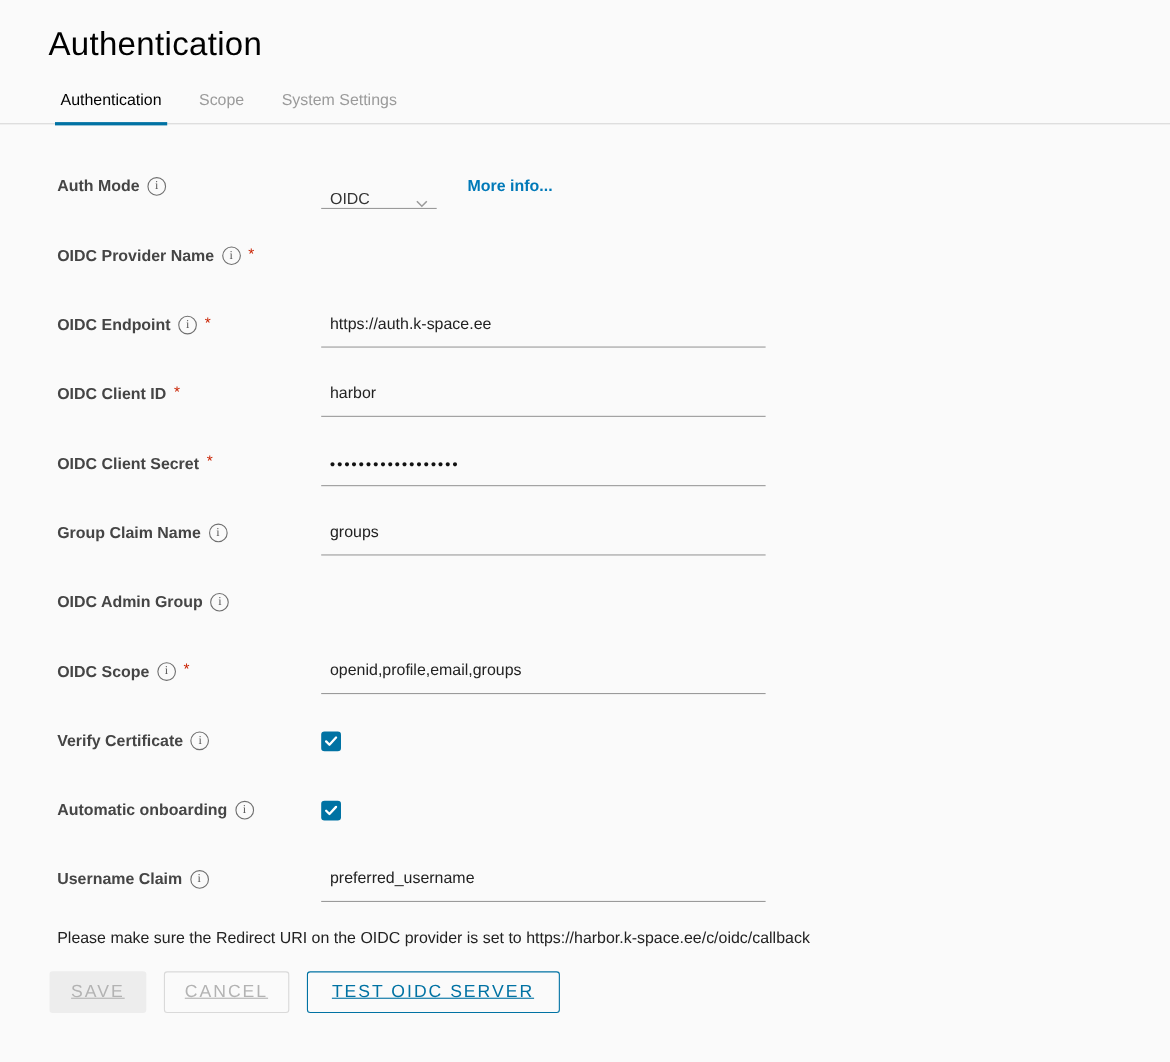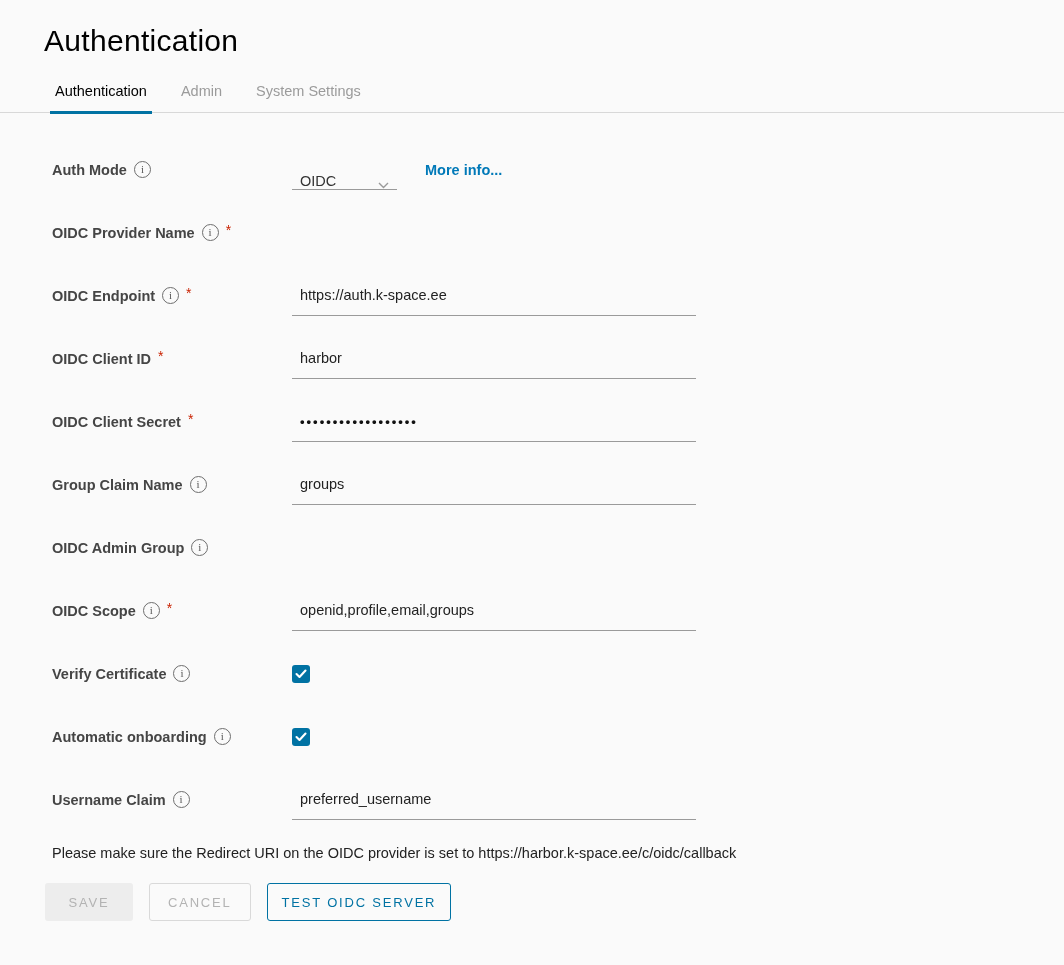--- a/index.html
+++ b/index.html
@@ -62,36 +62,36 @@
   }
   .checkbox {
     width:18px; height:18px; border-radius:3px;
     background:var(--accent);
     display:flex; align-items:center; justify-content:center; cursor:pointer;
   }
   .note { margin:14px 0 0 52px; font-size:14.5px; color:#222; }
   .actions { display:flex; align-items:center; gap:16px; margin:22px 0 0 45px; }
   .btn {
     height:38px; border-radius:3px;
-    font-family:inherit; font-size:13px; font-weight:400;
-    letter-spacing:1.8px; cursor:pointer; white-space:nowrap;
+    font-family:inherit; font-size:16px; font-weight:400;
+    letter-spacing:1.8px; cursor:pointer; white-space:nowrap;text-decoration:underline;
   }
   .btn-save { width:88px; background:#ededed; border:none; color:#b3b3b3; }
   .btn-cancel { background:transparent; border:1px solid #d9d9d9; color:#b3b3b3; padding:0 18px; }
-  .btn-test { background:transparent; border:1px solid var(--accent); color:var(--accent); padding:0 14px; }
+  .btn-test { background:transparent; border:1px solid var(--accent); color:var(--accent); padding:0 22px; }
 </style>
 </head>
 <body>
 
 <div class="page">
   <h1 class="page-title">Authentication</h1>
 
   <nav class="tabbar" id="tabbar">
       <span class="tab active">Authentication</span>
-      <span class="tab">Admin</span>
+      <span class="tab">Scope</span>
       <span class="tab">System Settings</span>
     </nav>
 
   <div class="form" id="form-rows">
       <div class="row">
         <div class="label-cell">
           <span class="label-text">Auth Mode</span>
           <span class="info-icon">i</span>
         </div>
         <div class="control">

